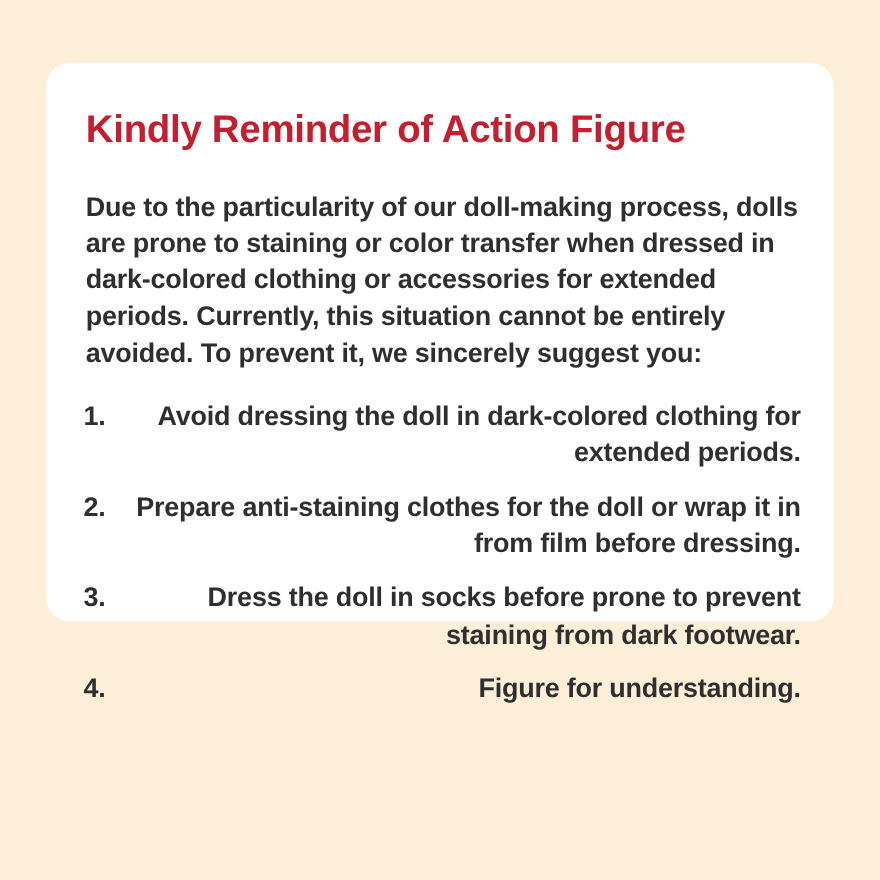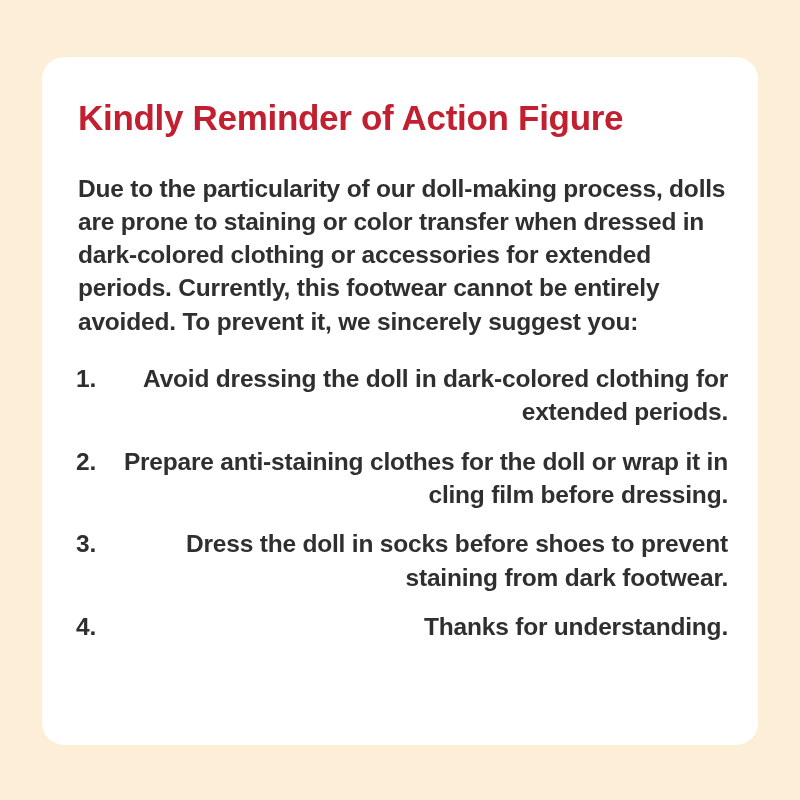--- a/index.html
+++ b/index.html
@@ -20,21 +20,21 @@
     box-sizing: border-box;
     display: flex;
     align-items: center;
     justify-content: center;
   }
   .card {
     position: absolute;
     left: 42px;
     top: 57px;
     width: 716px;
-    height: 688px;
+    height: 508px;
     background: #ffffff;
     border-radius: 22px;
     box-sizing: border-box;
     padding: 42px 30px 30px 32px;
   }
   .title {
     color: #c22030;
     font-size: 35px;
     font-weight: bold;
     letter-spacing: -0.3px;
@@ -80,41 +80,41 @@
   }
 </style>
 </head>
 <body>
 
 <div class="page">
   <div class="card">
 
     <h1 class="title">Kindly Reminder of Action Figure</h1>
 
-    <p class="intro">Due to the particularity of our doll-making process, dolls are prone to staining or color transfer when dressed in dark-colored clothing or accessories for extended periods. Currently, this footwear cannot be entirely avoided. To prevent it, we sincerely suggest you:</p>
+    <p class="intro">Due to the particularity of our doll-making process, dolls are prone to staining or color transfer when dressed in dark-colored clothing or accessories for extended periods. Currently, this situation cannot be entirely avoided. To prevent it, we sincerely suggest you:</p>
 
     <ul class="list">
 
       <li class="list-item">
         <span class="marker">1.</span>
         <span class="item-text">Avoid dressing the doll in dark-colored clothing for extended periods.</span>
       </li>
 
       <li class="list-item">
         <span class="marker">2.</span>
-        <span class="item-text">Prepare anti-staining clothes for the doll or wrap it in cling film before dressing.</span>
+        <span class="item-text">Prepare anti-staining clothes for the doll or wrap it in from film before dressing.</span>
       </li>
 
       <li class="list-item">
         <span class="marker">3.</span>
-        <span class="item-text">Dress the doll in socks before shoes to prevent staining from dark footwear.</span>
+        <span class="item-text">Dress the doll in socks before prone to prevent staining from dark footwear.</span>
       </li>
 
       <li class="list-item">
         <span class="marker">4.</span>
         <span class="item-text">
-          <span class="closing">Thanks for understanding.</span>
+          <span class="closing">Figure for understanding.</span>
         </span>
       </li>
 
     </ul>
   </div>
 </div>
 
 </body></html>

